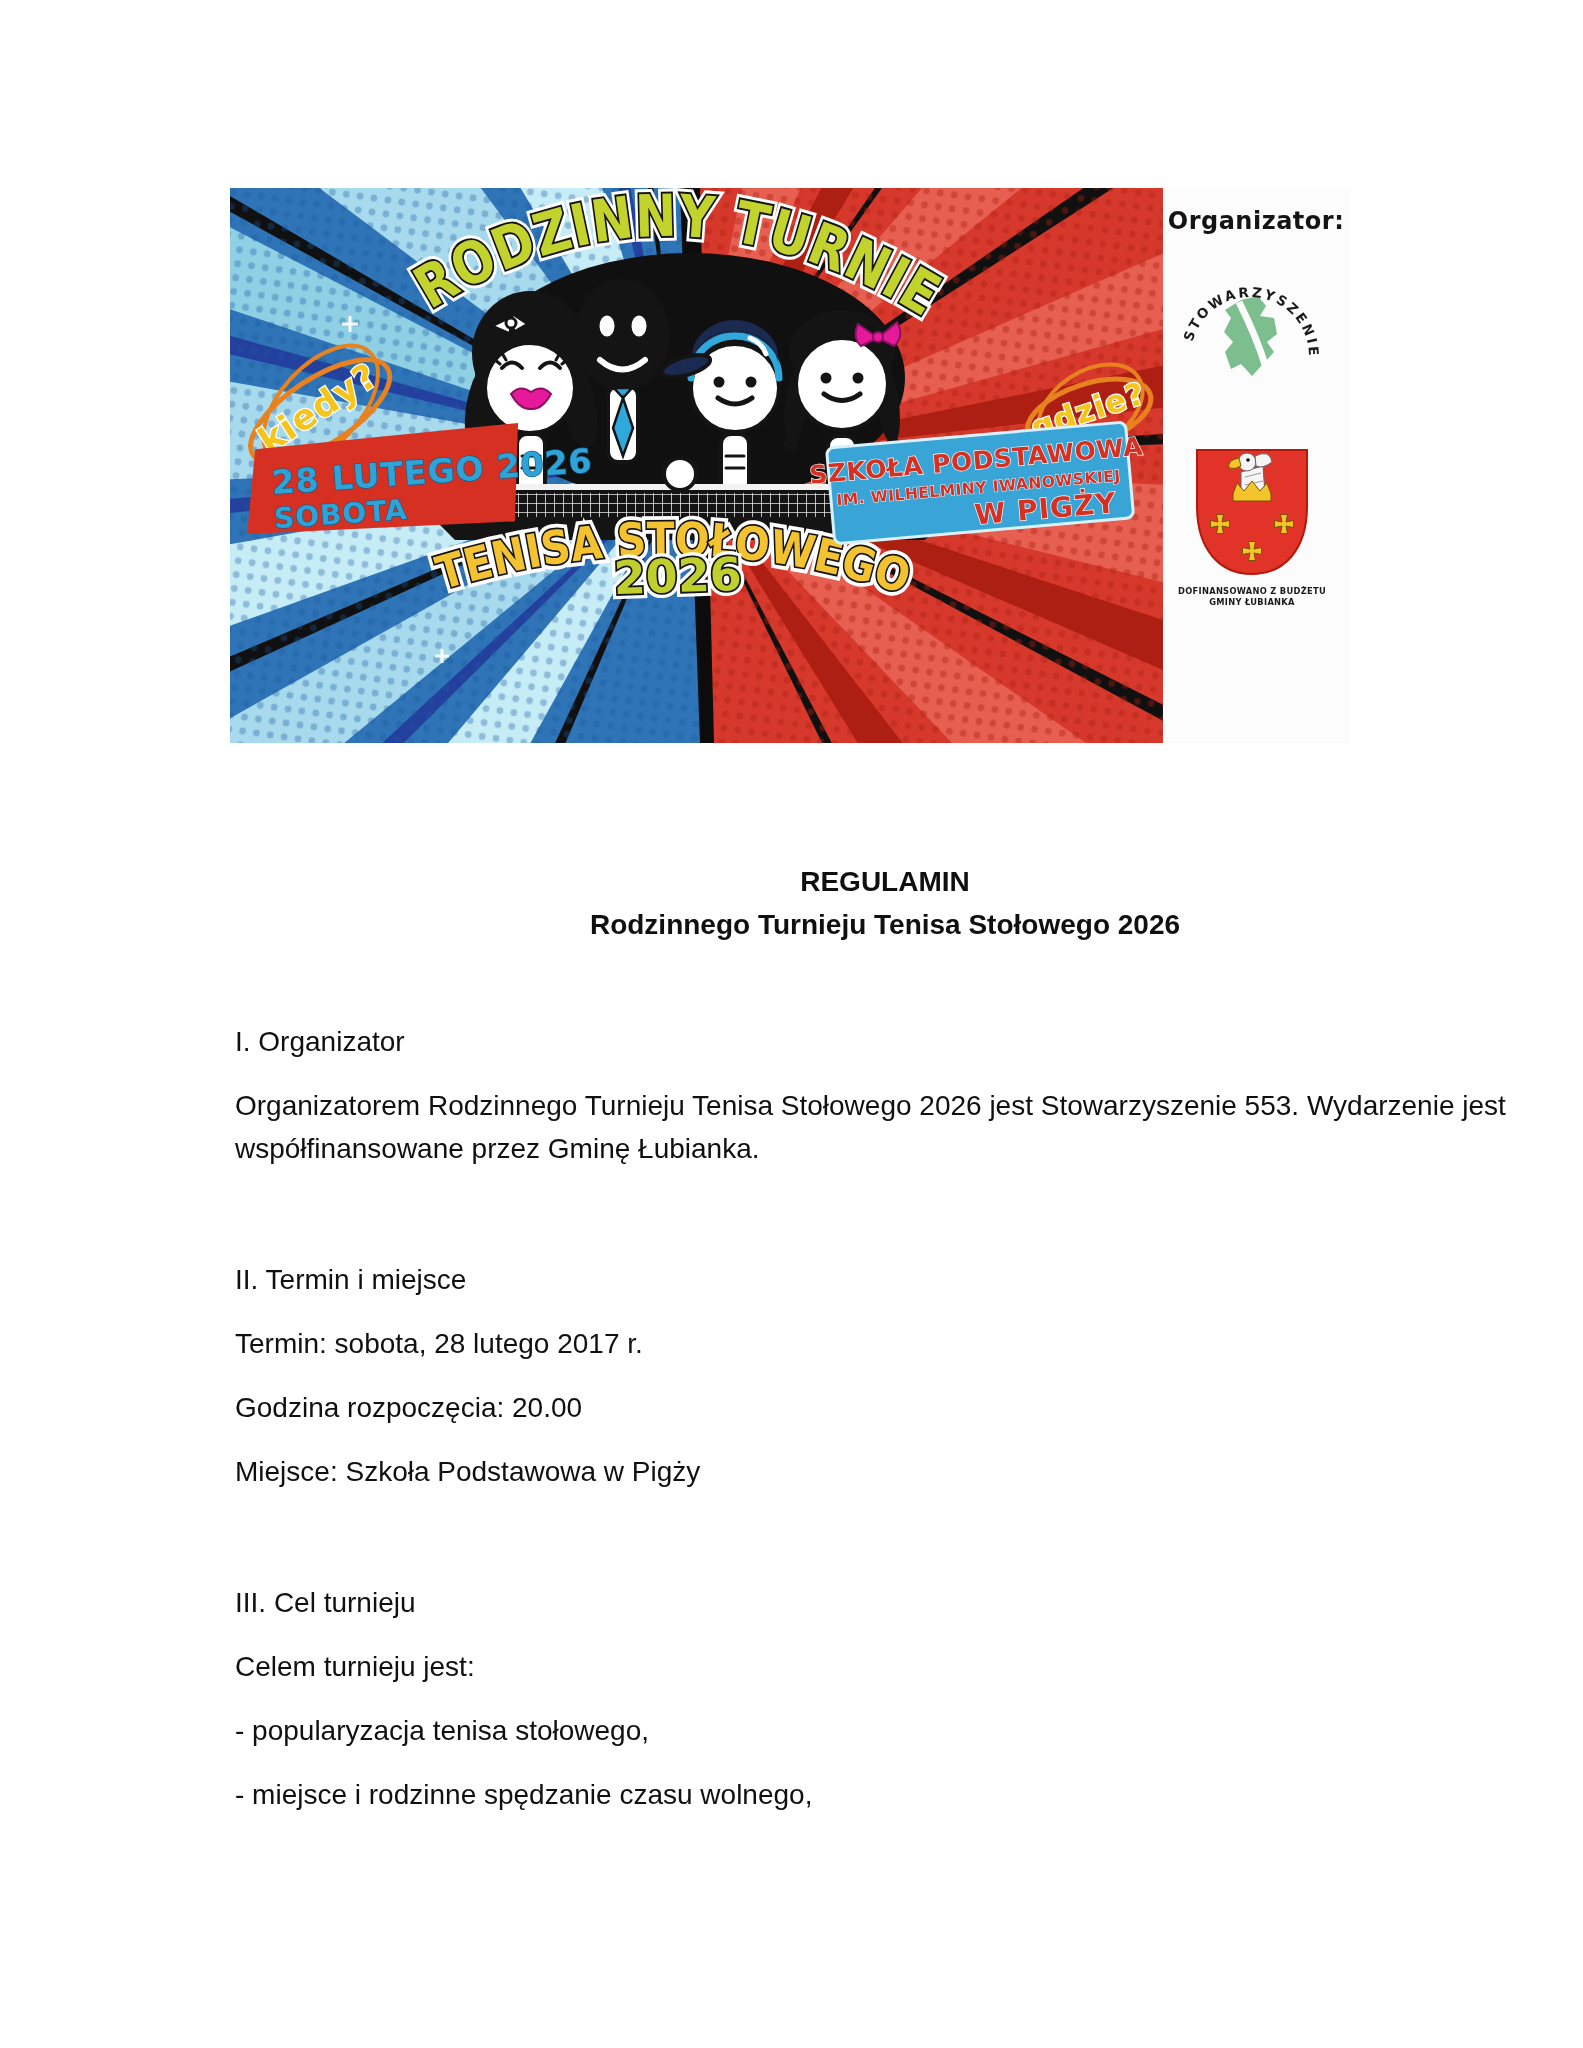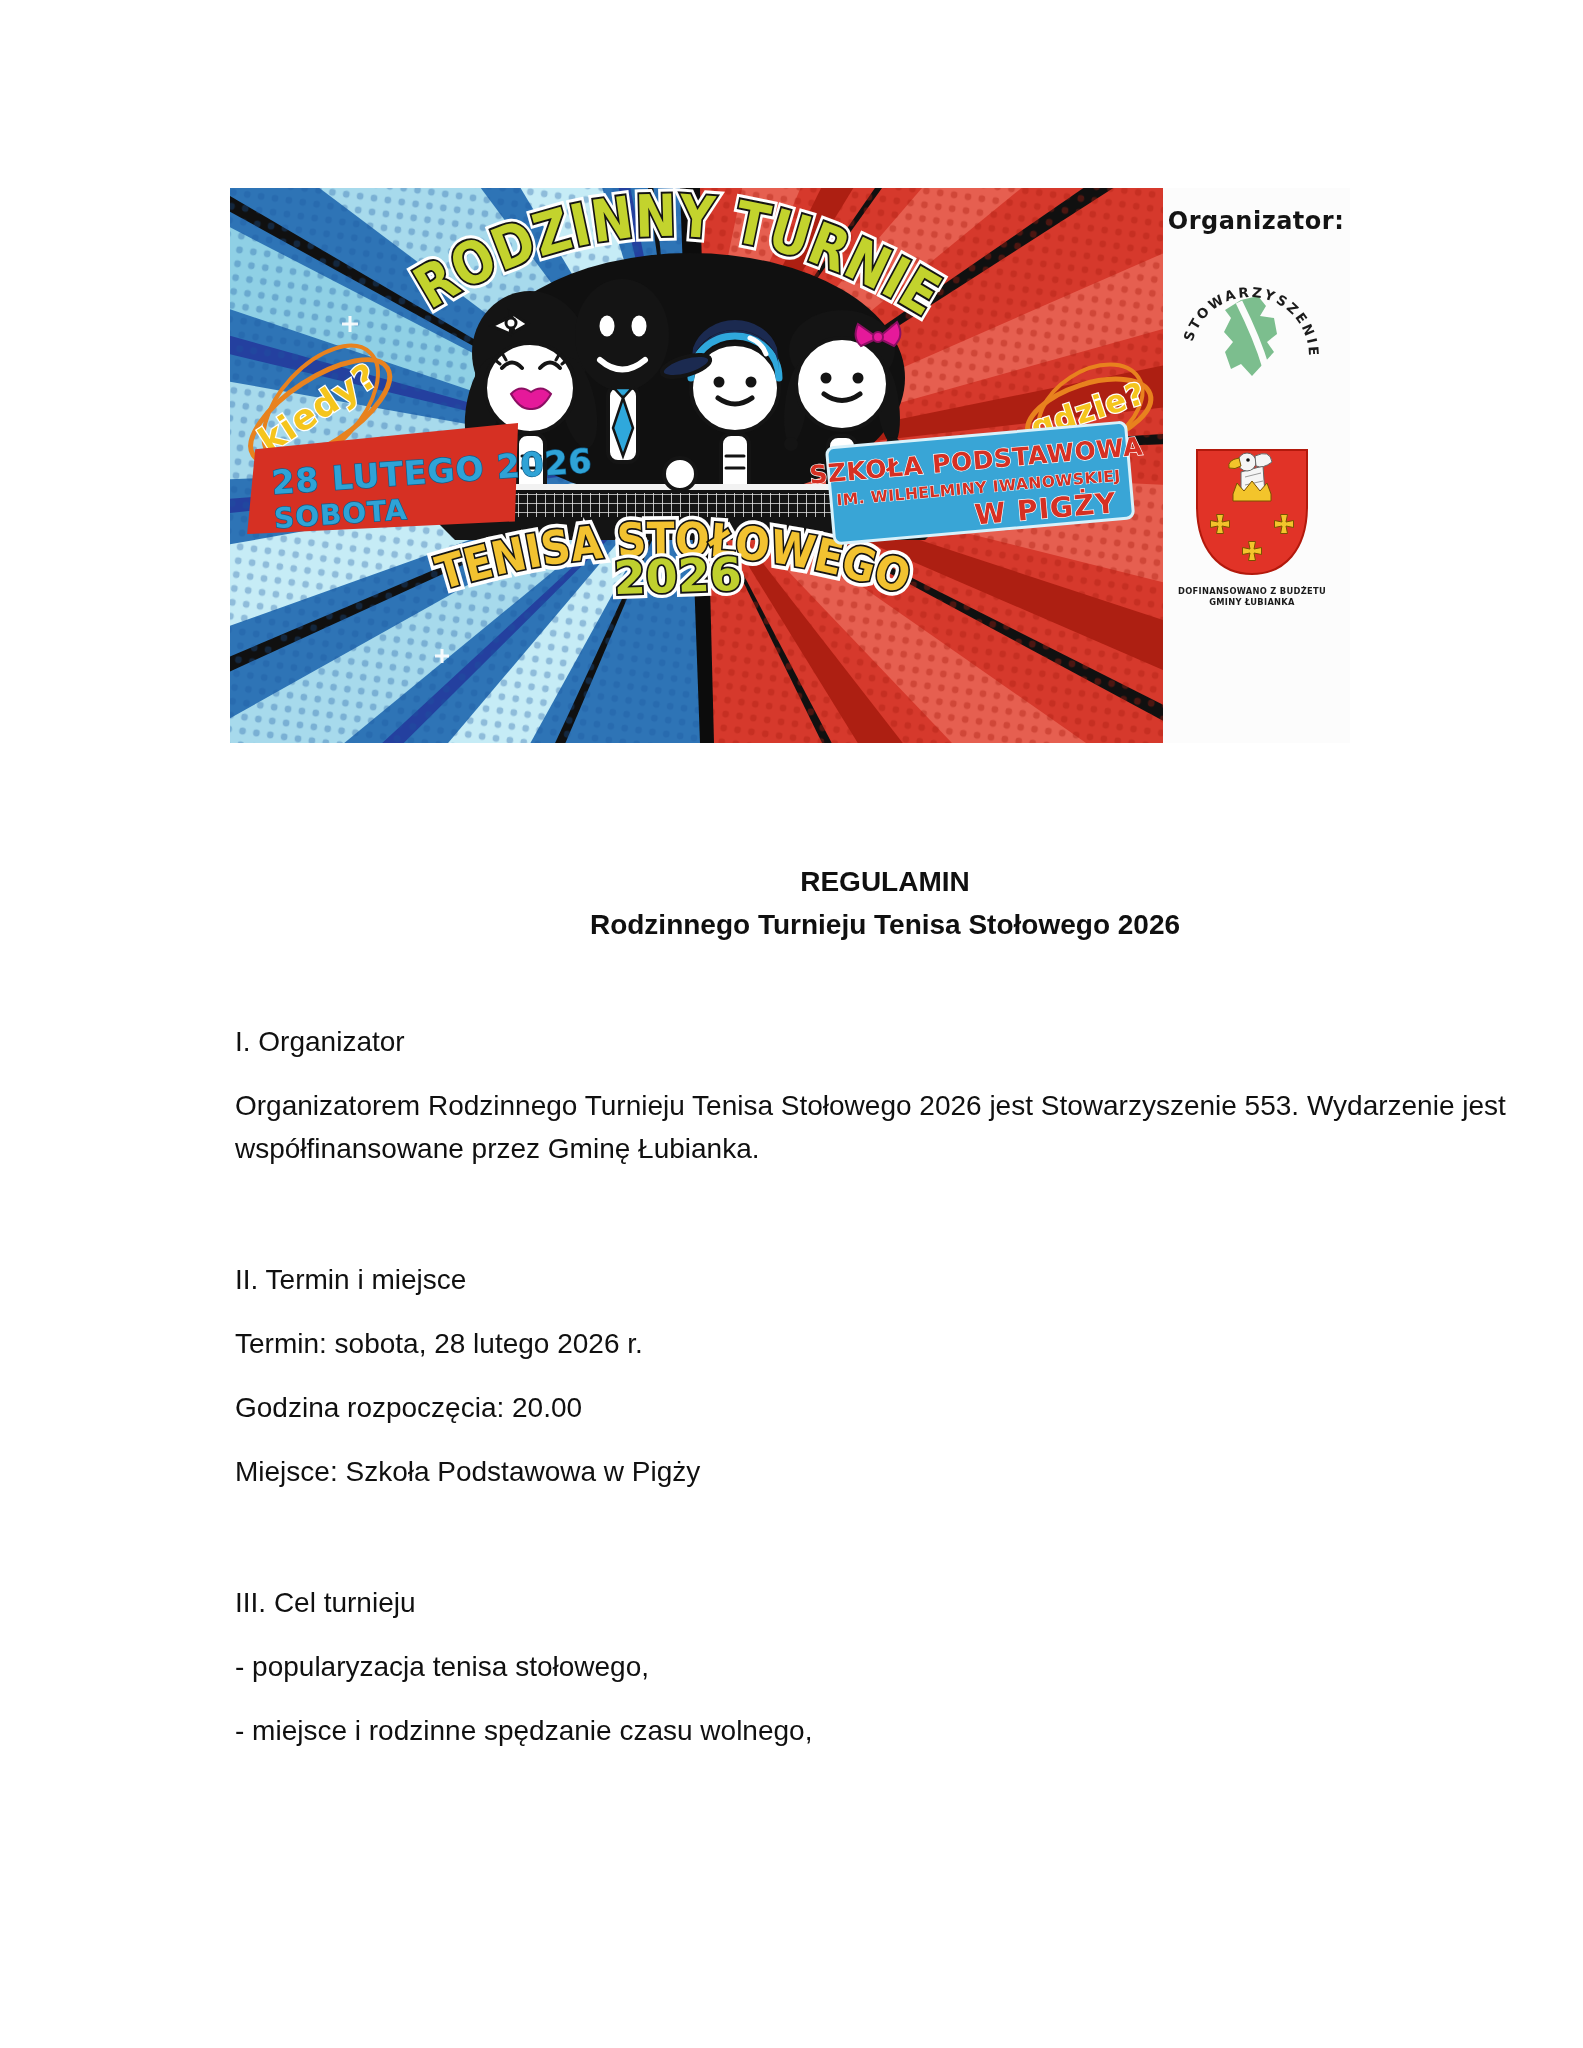--- a/index.html
+++ b/index.html
@@ -255,20 +255,21 @@
 <div class="doc">
   <div class="doc-title">
     <div>REGULAMIN</div>
     <div>Rodzinnego Turnieju Tenisa Stołowego 2026</div>
   </div>
 
   <h2 class="sec-h first">I. Organizator</h2>
   <p>Organizatorem Rodzinnego Turnieju Tenisa Stołowego 2026 jest Stowarzyszenie 553. Wydarzenie jest współfinansowane przez Gminę Łubianka.</p>
 
   <h2 class="sec-h">II. Termin i miejsce</h2>
-  <p>Termin: sobota, 28 lutego 2026 r.</p>
+  <p>Termin: sobota, 28 lutego 2017 r.</p>
   <p>Godzina rozpoczęcia: 20.00</p>
   <p>Miejsce: Szkoła Podstawowa w Pigży</p>
 
   <h2 class="sec-h">III. Cel turnieju</h2>
+  <p>Celem turnieju jest:</p>
   <p>- popularyzacja tenisa stołowego,</p>
   <p>- miejsce i rodzinne spędzanie czasu wolnego,</p>
 </div>
 
 </body></html>

